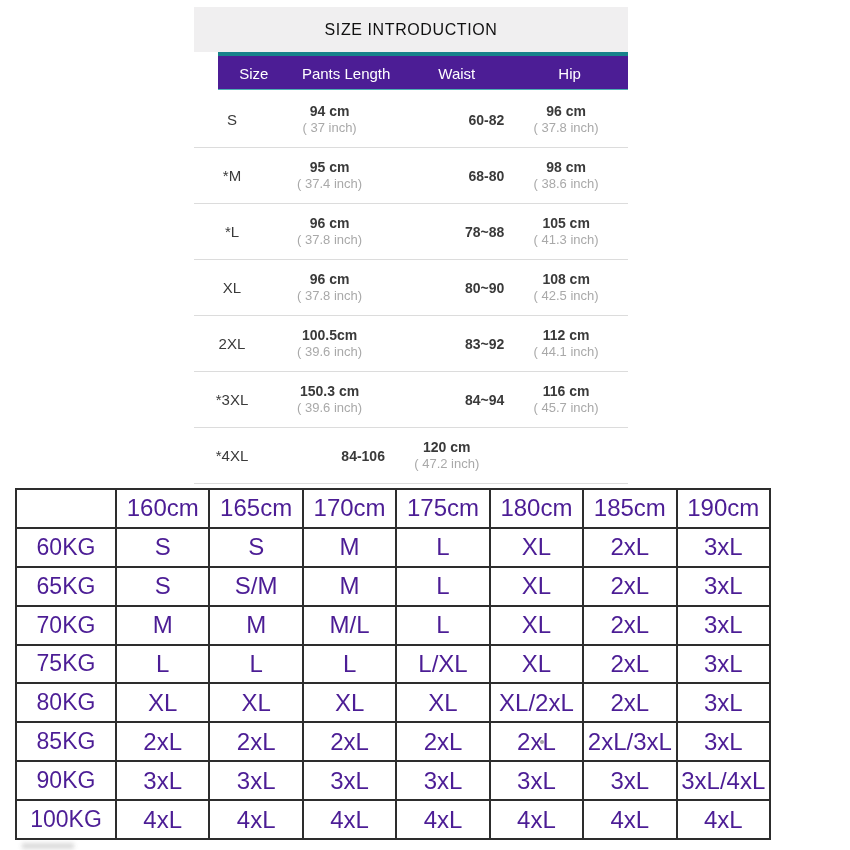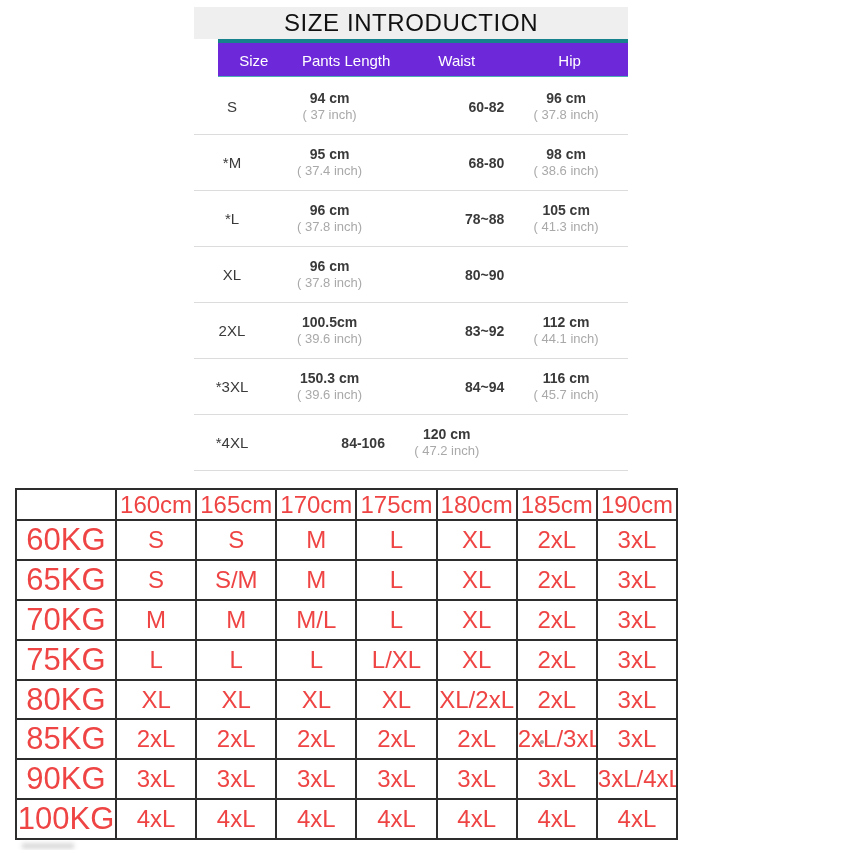--- a/index.html
+++ b/index.html
@@ -4,52 +4,52 @@
 <style>
   html,body{margin:0;padding:0;}
   body{
     width:850px;height:850px;position:relative;background:#ffffff;
     font-family:"Liberation Sans", sans-serif;overflow:hidden;
     -webkit-font-smoothing:antialiased;
   }
   
   .intro{position:absolute;left:194px;top:7px;width:434px;}
   .intro-title{
-    height:32px;background:#f0eff0;display:flex;align-items:center;justify-content:center;
-    font-size:24px;letter-spacing:.6px;color:#111;font-weight:400;
+    height:45px;background:#f0eff0;display:flex;align-items:center;justify-content:center;
+    font-size:16px;letter-spacing:.6px;color:#111;font-weight:400;
   }
   .intro-head{
-    border-top:4px solid #17828b;background:#6d28d9;height:34px;
+    border-top:4px solid #17828b;background:#4c1d95;height:34px;
     display:flex;align-items:center;color:#ffffff;font-size:15px;
     box-shadow:inset 0 -1px 0 #4db0b4;
     margin-left:24px;
   }
   .c{text-align:center;}
   .col-size{width:17.5%;}
   .col-len{width:27.5%;text-align:center;}
   .col-waist{width:26.5%;}
   .col-hip{width:28.5%;}
   .intro-rows{margin-top:2px;}
   .irow{height:55px;display:flex;align-items:center;border-bottom:1px solid #dcdcdc;}
   .size-label{font-size:15px;color:#3a3a3a;}
   .cm{font-weight:700;font-size:14px;color:#3a3a3a;line-height:17px;}
   .in{font-size:13px;color:#a9a9a9;line-height:16px;margin-top:0;}
   .waist-val{font-weight:700;font-size:14px;color:#3a3a3a;text-align:right;}
   
   .matrix{
-    position:absolute;left:15px;top:488px;width:663px;height:352px;
-    border-collapse:collapse;table-layout:fixed;color:#ef4444;
+    position:absolute;left:15px;top:488px;width:756px;height:352px;
+    border-collapse:collapse;table-layout:fixed;color:#4c1d95;
   }
   .matrix th,.matrix td{
     border:2px solid #2d2d2d;text-align:center;vertical-align:middle;
     font-weight:400;padding:0;overflow:hidden;white-space:nowrap;
   }
   .matrix col.wcol{width:100px;}
   .matrix th.hhead{font-size:24px;}
-  .matrix th.wlabel{font-size:31px;}
+  .matrix th.wlabel{font-size:23px;}
   .matrix td{font-size:24px;}
   
   .stray-dot{position:absolute;left:540px;top:740px;width:4px;height:4px;background:#8a8a8a;border-radius:50%;opacity:.8;}
   .smudge{position:absolute;left:22px;top:843px;width:52px;height:6px;background:#bdbdbd;filter:blur(2px);opacity:.55;}
 </style>
 </head>
 <body>
 
 <div class="intro">
   <div class="intro-title">SIZE INTRODUCTION</div>
@@ -98,20 +98,24 @@
           <div class="in">( 41.3 inch)</div>
         </div>
     </div>
     <div class="irow">
       <div class="c col-size size-label">XL</div>
       <div class="c col-len">
           <div class="cm">96 cm</div>
           <div class="in">( 37.8 inch)</div>
         </div>
       <div class="c col-waist waist-val">80~90</div>
+      <div class="c col-hip">
+          <div class="cm">108 cm</div>
+          <div class="in">( 42.5 inch)</div>
+        </div>
     </div>
     <div class="irow">
       <div class="c col-size size-label">2XL</div>
       <div class="c col-len">
           <div class="cm">100.5cm</div>
           <div class="in">( 39.6 inch)</div>
         </div>
       <div class="c col-waist waist-val">83~92</div>
       <div class="c col-hip">
           <div class="cm">112 cm</div>

